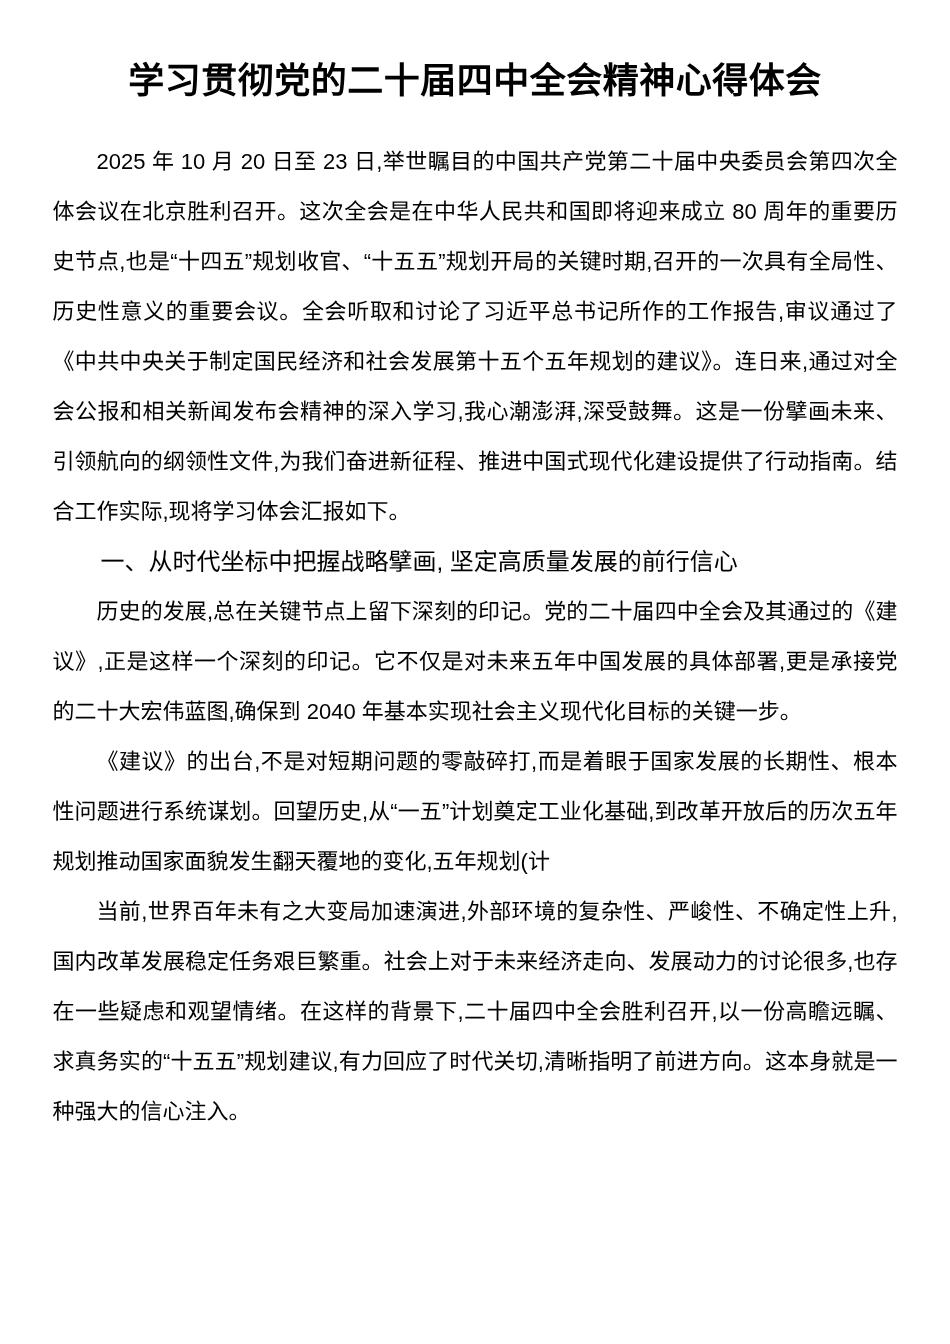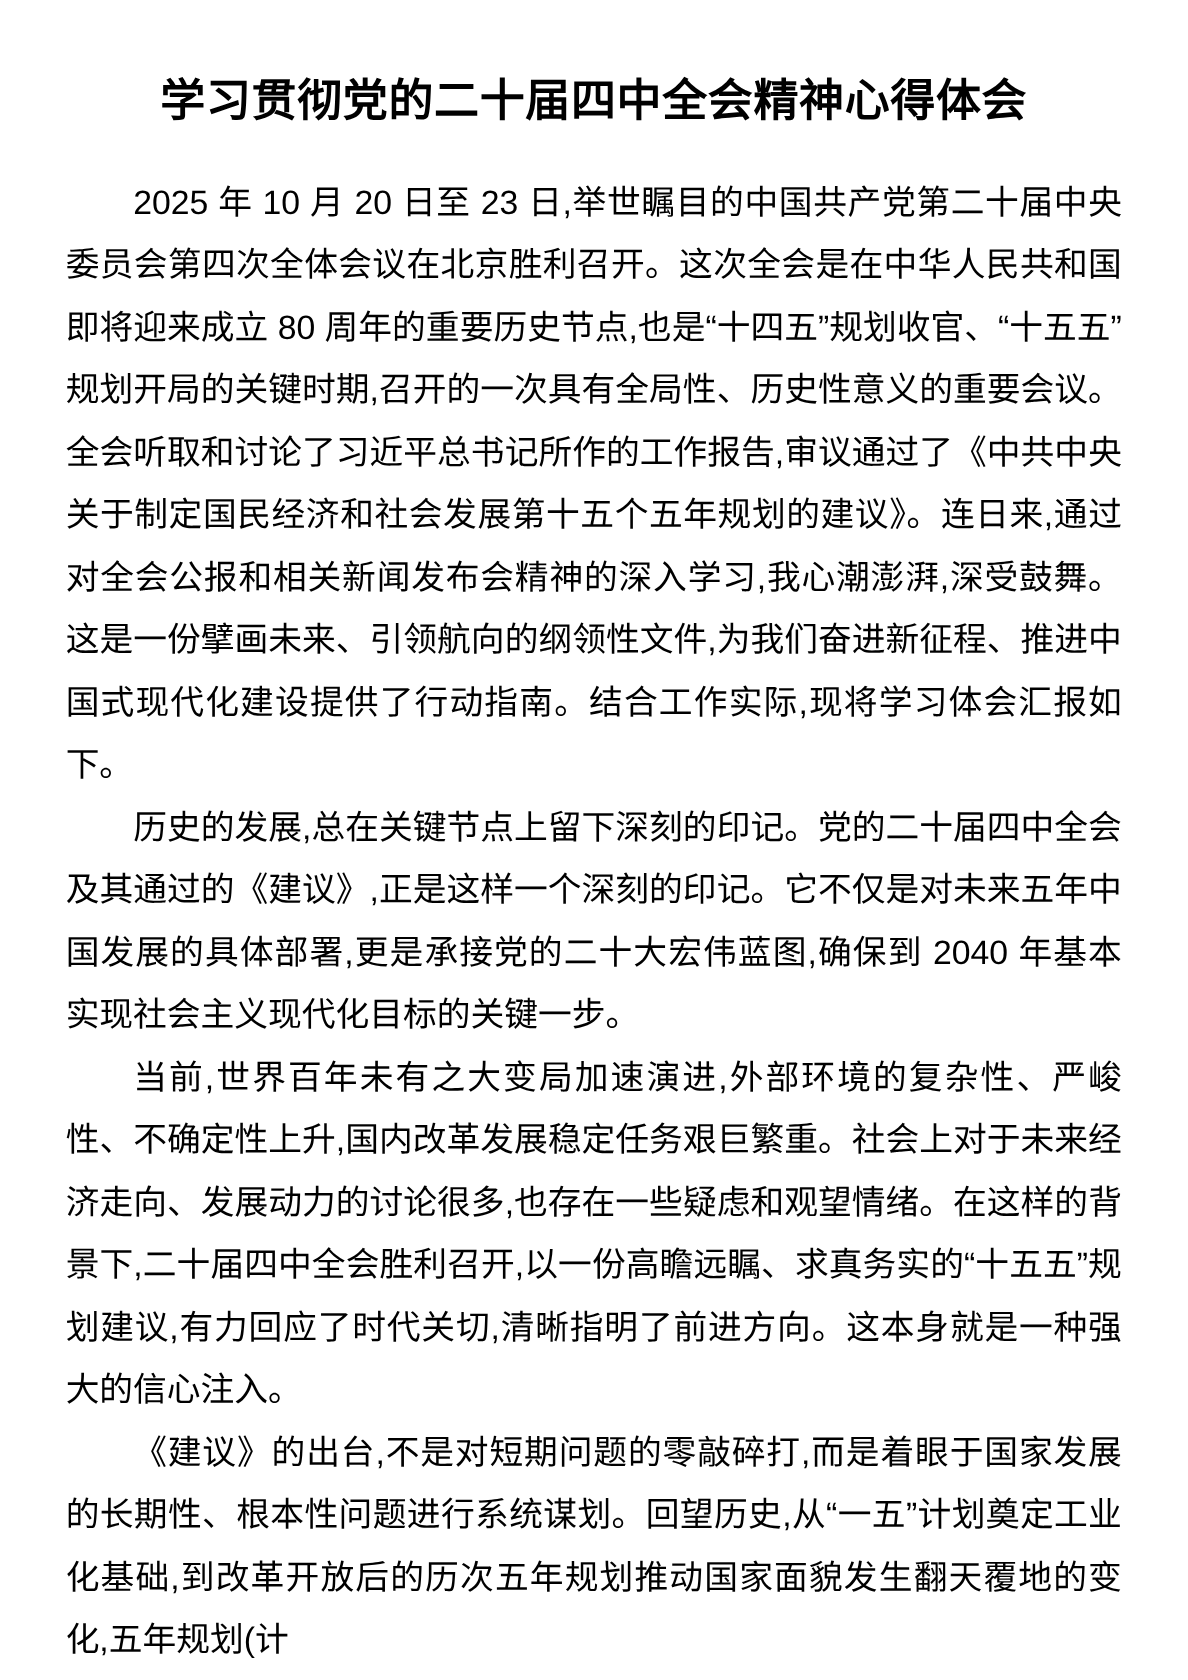--- a/index.html
+++ b/index.html
@@ -36,21 +36,21 @@
   .body-block {
     width: 845px;
     margin: 0 auto;
     padding-top: 31px;
     font-family: "Liberation Sans", "DejaVu Sans", sans-serif;
     color: #000000;
   }
 
   p.para {
     margin: 0;
-    font-size: 27px;
+    font-size: 22px;
     line-height: 50px;
     text-align: justify;
     text-align-last: left;
     text-indent: 2em;
     letter-spacing: 0px;
     word-break: break-all;
     color: #000000;
   }
 
   p.heading {
@@ -68,22 +68,23 @@
 <body>
 
 <div class="page">
 
   <h1 class="doc-title">学习贯彻党的二十届四中全会精神心得体会</h1>
 
   <div class="body-block">
 
     <p class="para">2025 年 10 月 20 日至 23 日,举世瞩目的中国共产党第二十届中央委员会第四次全体会议在北京胜利召开。这次全会是在中华人民共和国即将迎来成立 80 周年的重要历史节点,也是“十四五”规划收官、“十五五”规划开局的关键时期,召开的一次具有全局性、历史性意义的重要会议。全会听取和讨论了习近平总书记所作的工作报告,审议通过了《中共中央关于制定国民经济和社会发展第十五个五年规划的建议》。连日来,通过对全会公报和相关新闻发布会精神的深入学习,我心潮澎湃,深受鼓舞。这是一份擘画未来、引领航向的纲领性文件,为我们奋进新征程、推进中国式现代化建设提供了行动指南。结合工作实际,现将学习体会汇报如下。</p>
 
+    <p class="heading">一、从时代坐标中把握战略擘画, 坚定高质量发展的前行信心</p>
 
     <p class="para">历史的发展,总在关键节点上留下深刻的印记。党的二十届四中全会及其通过的《建议》,正是这样一个深刻的印记。它不仅是对未来五年中国发展的具体部署,更是承接党的二十大宏伟蓝图,确保到 2040 年基本实现社会主义现代化目标的关键一步。</p>
 
+    <p class="para">《建议》的出台,不是对短期问题的零敲碎打,而是着眼于国家发展的长期性、根本性问题进行系统谋划。回望历史,从“一五”计划奠定工业化基础,到改革开放后的历次五年规划推动国家面貌发生翻天覆地的变化,五年规划(计</p>
+
     <p class="para">当前,世界百年未有之大变局加速演进,外部环境的复杂性、严峻性、不确定性上升,国内改革发展稳定任务艰巨繁重。社会上对于未来经济走向、发展动力的讨论很多,也存在一些疑虑和观望情绪。在这样的背景下,二十届四中全会胜利召开,以一份高瞻远瞩、求真务实的“十五五”规划建议,有力回应了时代关切,清晰指明了前进方向。这本身就是一种强大的信心注入。</p>
-
-    <p class="para">《建议》的出台,不是对短期问题的零敲碎打,而是着眼于国家发展的长期性、根本性问题进行系统谋划。回望历史,从“一五”计划奠定工业化基础,到改革开放后的历次五年规划推动国家面貌发生翻天覆地的变化,五年规划(计</p>
 
   </div>
 
 </div>
 
 </body></html>

